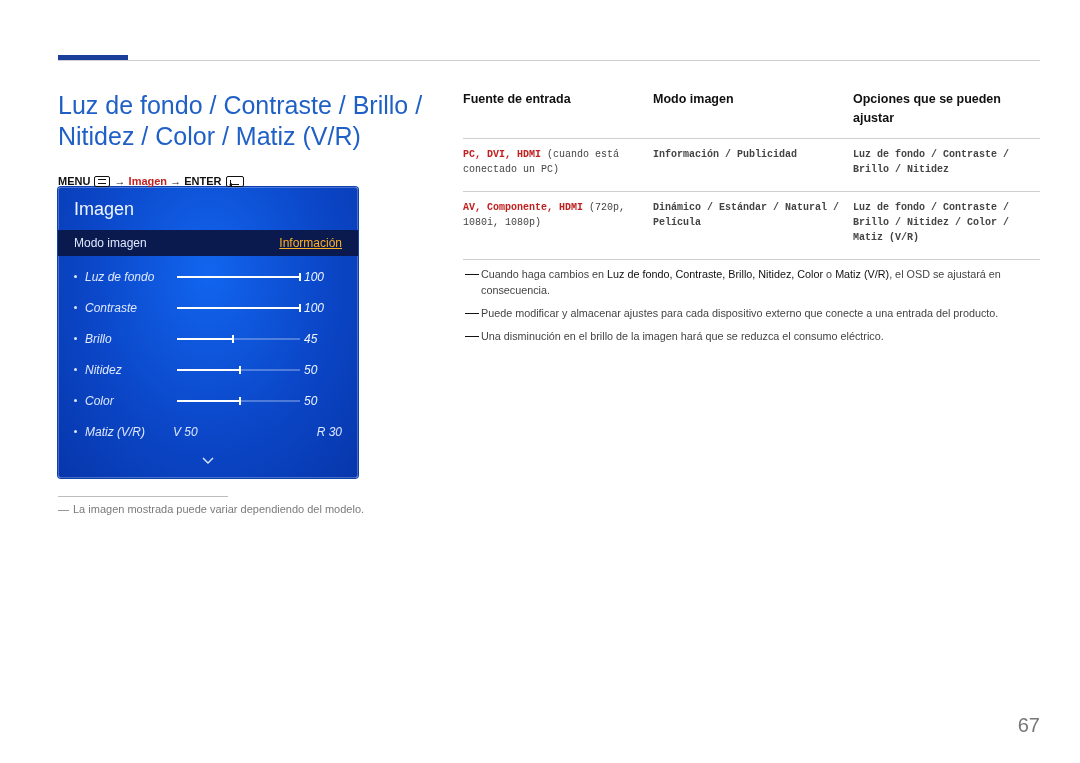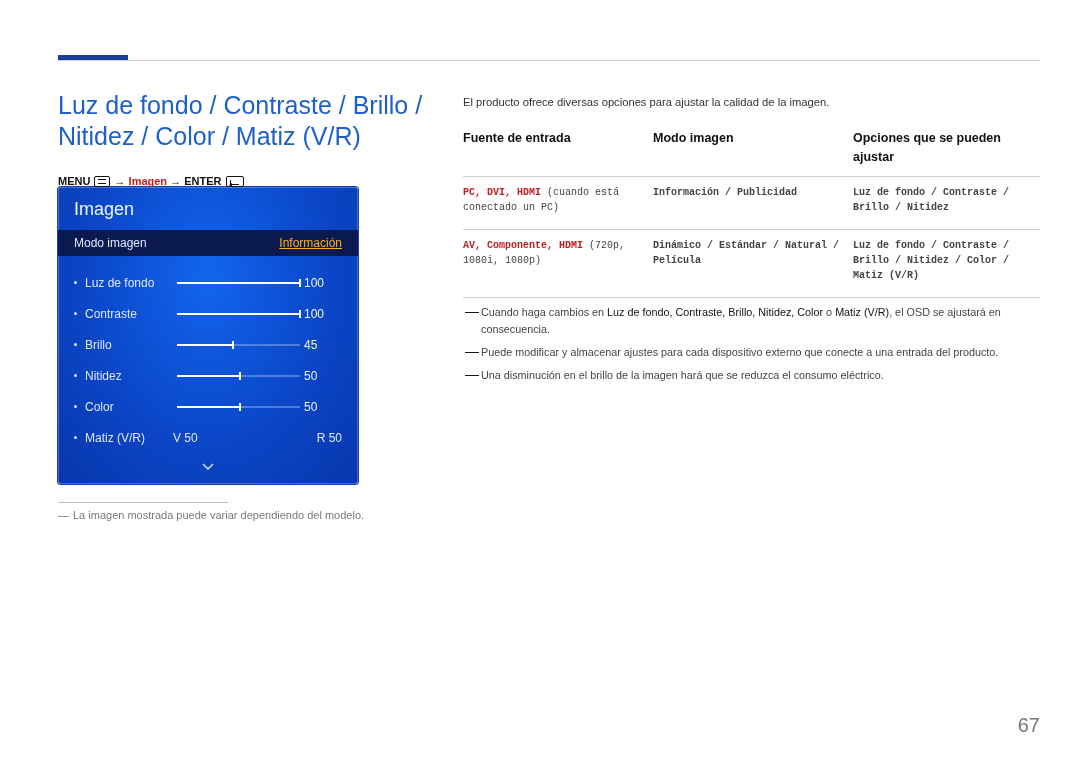--- a/index.html
+++ b/index.html
@@ -112,21 +112,21 @@
   .osd-hrow {
     background: #0b1a4e;
     margin: 0 -16px;
     padding: 6px 16px;
     display: flex;
     justify-content: space-between;
     font-size: 12px;
   }
   .osd-hlabel { color: #dfe8ff; }
   .osd-hvalue { color: #ffb020; text-decoration: underline; }
-  .osd-list { padding: 12px 0 2px; }
+  .osd-list { padding: 6px 0 2px; font-style: italic; }
   .osd-row {
     display: flex;
     align-items: center;
     padding: 8px 0 9px;
     font-size: 12px;
     color: #dfe8ff;
   }
   .osd-row .dot {
     width: 3px; height: 3px;
     background: #dfe8ff;
@@ -311,39 +311,38 @@
             <span class="handle" style="left:50%"></span>
           </span>
           <span class="val">50</span>
         </div>
 
         <div class="osd-row osd-matiz">
           <span class="dot"></span>
           <span class="label">Matiz (V/R)</span>
           <span class="vlabel">V 50</span>
           <span class="spacer"></span>
-          <span class="vlabel">R 50</span>
+          <span class="vlabel">R 30</span>
         </div>
 
       </div>
       <div class="osd-down">
         <svg viewBox="0 0 12 8">
           <path d="M1 1 L6 6 L11 1" stroke="#dfe8ff" stroke-width="1.4" fill="none"></path>
         </svg>
       </div>
     </div>
 
     <div class="foot-sep"></div>
     <div class="foot-note">
       <span class="dash">―</span><span>La imagen mostrada puede variar dependiendo del modelo.</span>
     </div>
   </div>
 
   <div class="right-col">
-    <p class="intro">El producto ofrece diversas opciones para ajustar la calidad de la imagen.</p>
 
     <table class="tbl">
       <tbody>
           <tr>
         <th>Fuente de entrada</th>
         <th>Modo imagen</th>
         <th>Opciones que se pueden ajustar</th>
       </tr>
       <tr class="hr">
             <td colspan="3"></td>

